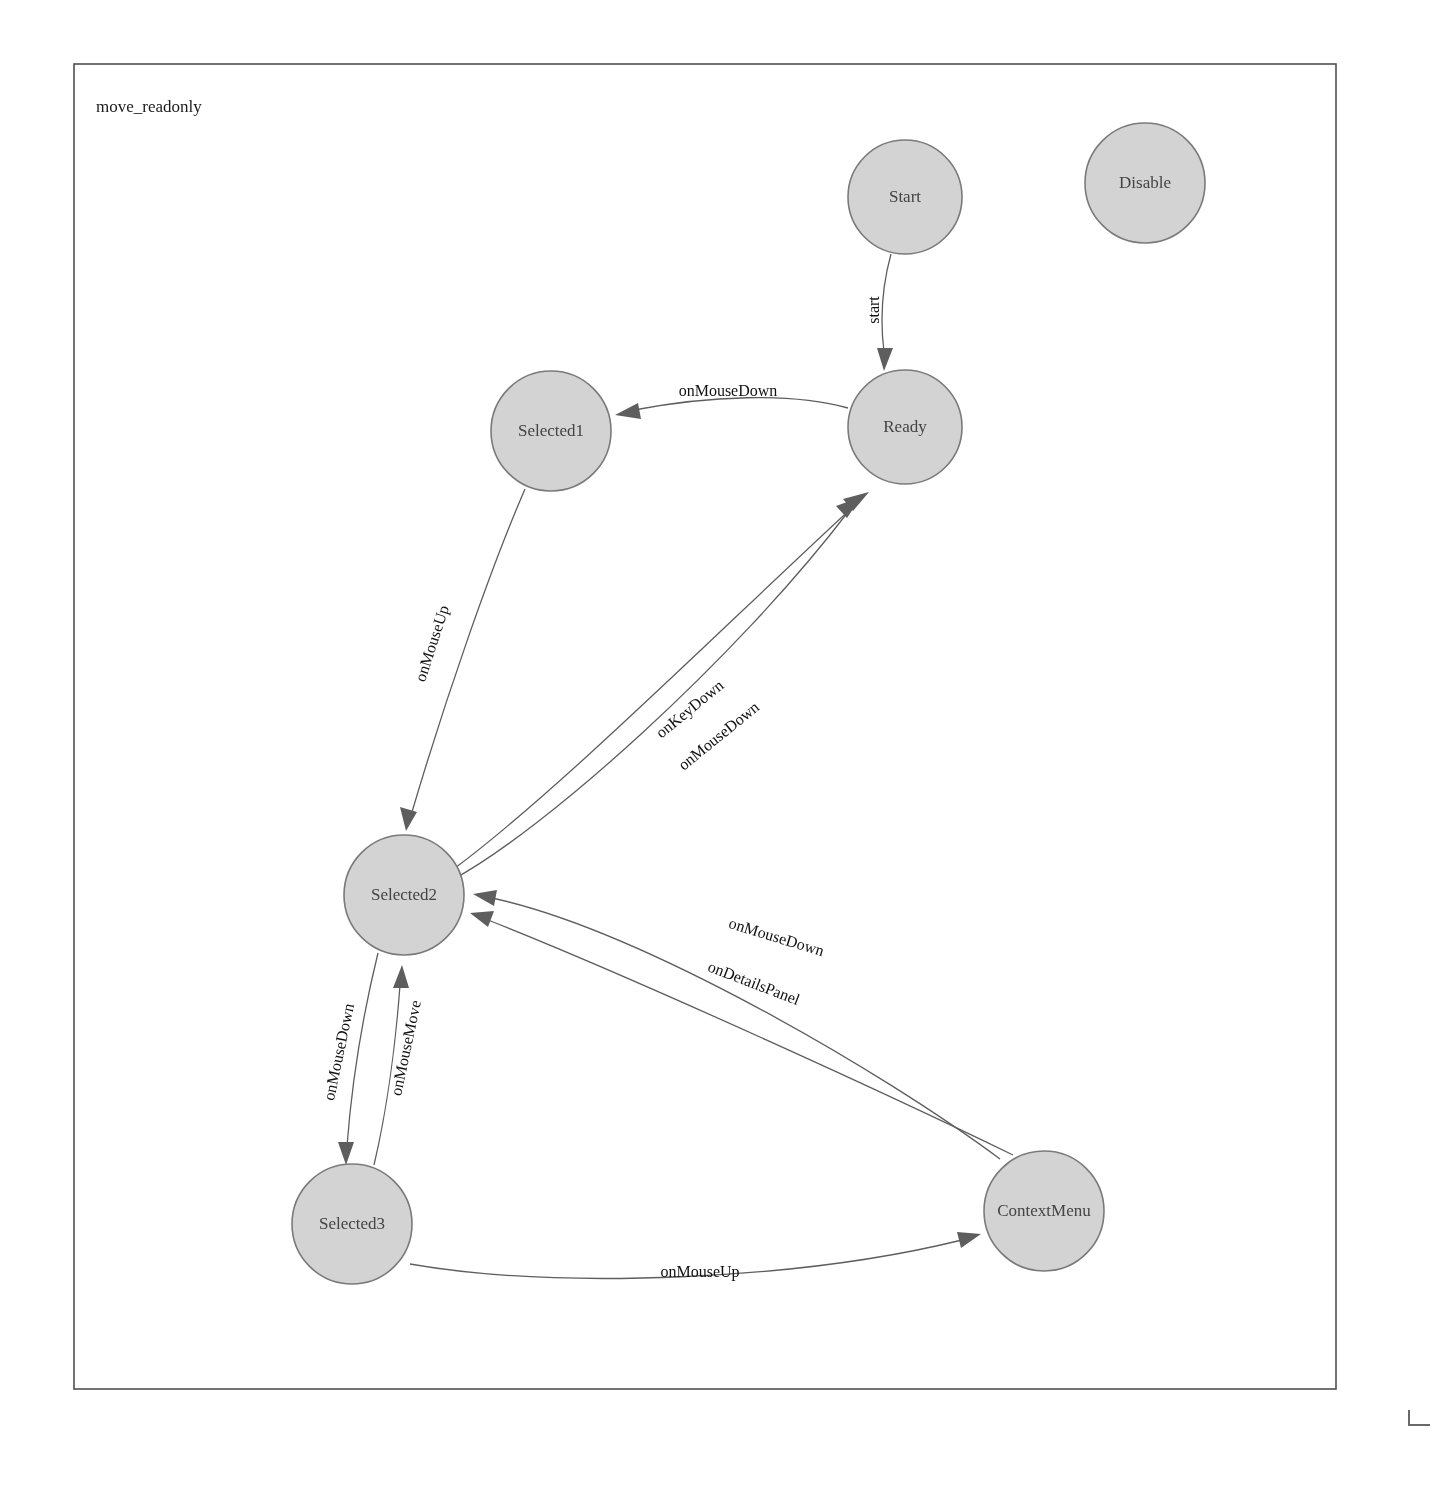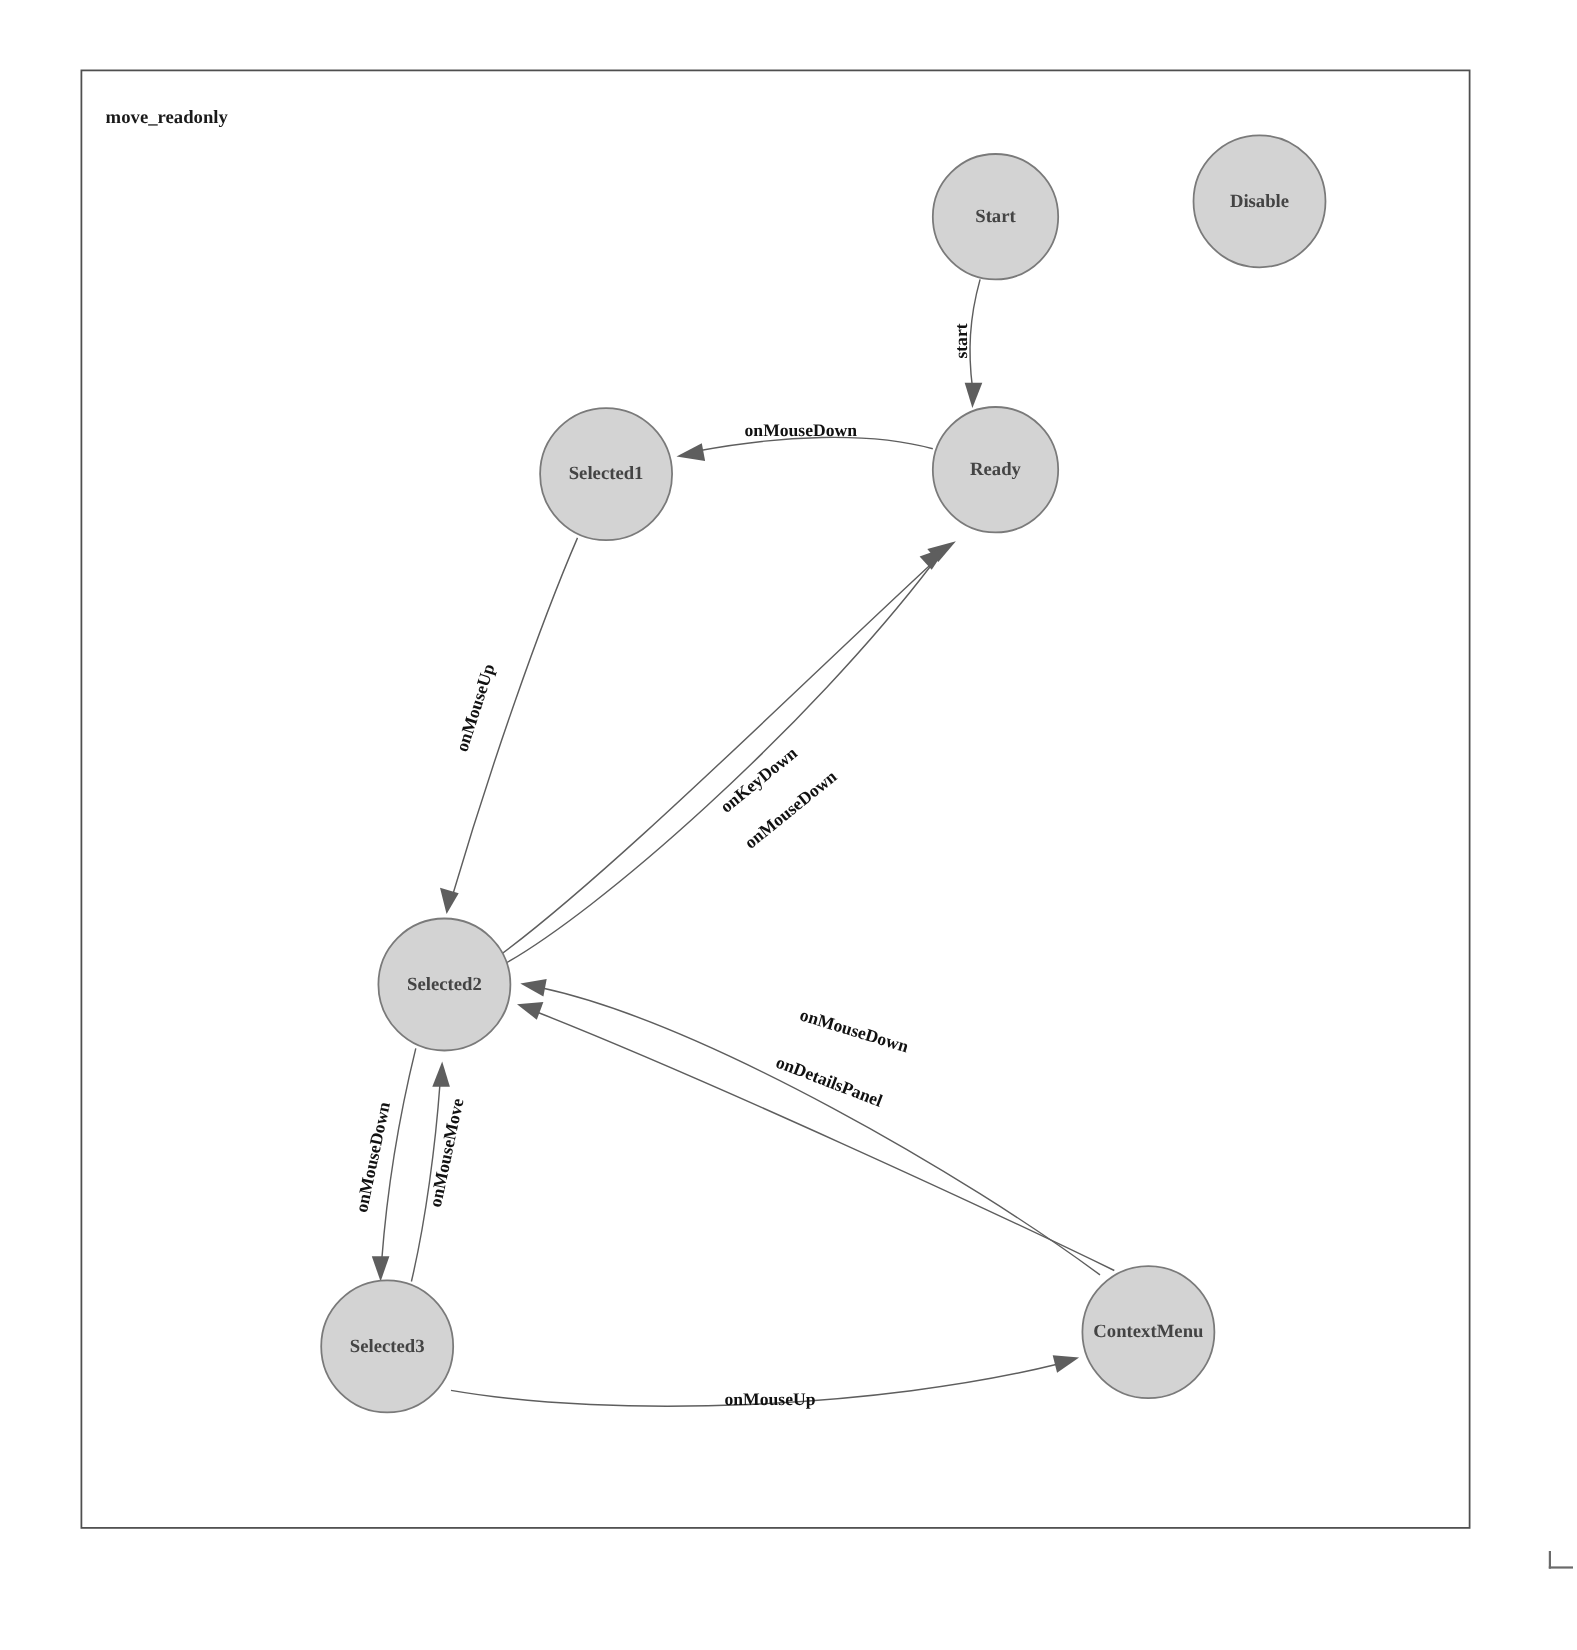--- a/index.html
+++ b/index.html
@@ -12,21 +12,20 @@
     height: 1500px;
     font-family: "Liberation Serif", serif;
     position: relative;
     overflow: hidden;
   }
   #canvas-wrap {
     position: absolute;
     left: 0; top: 0;
     width: 1434px;
     height: 1432px;
-    font-weight: bold;
   }
   svg#graph {
     position: absolute;
     left: 0; top: 0;
     width: 1434px;
     height: 1500px;
     display: block;
   }
   .cluster-rect {
     fill: none;

